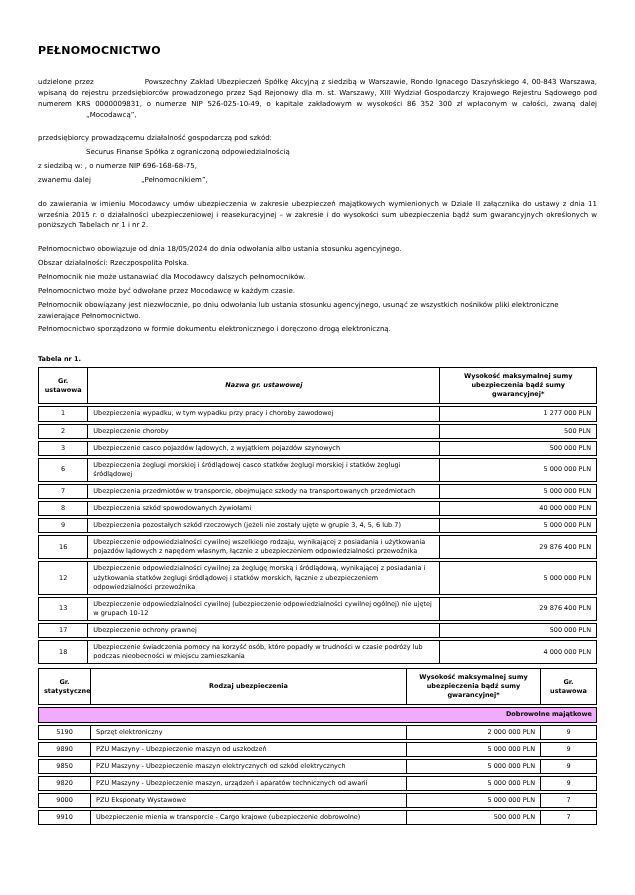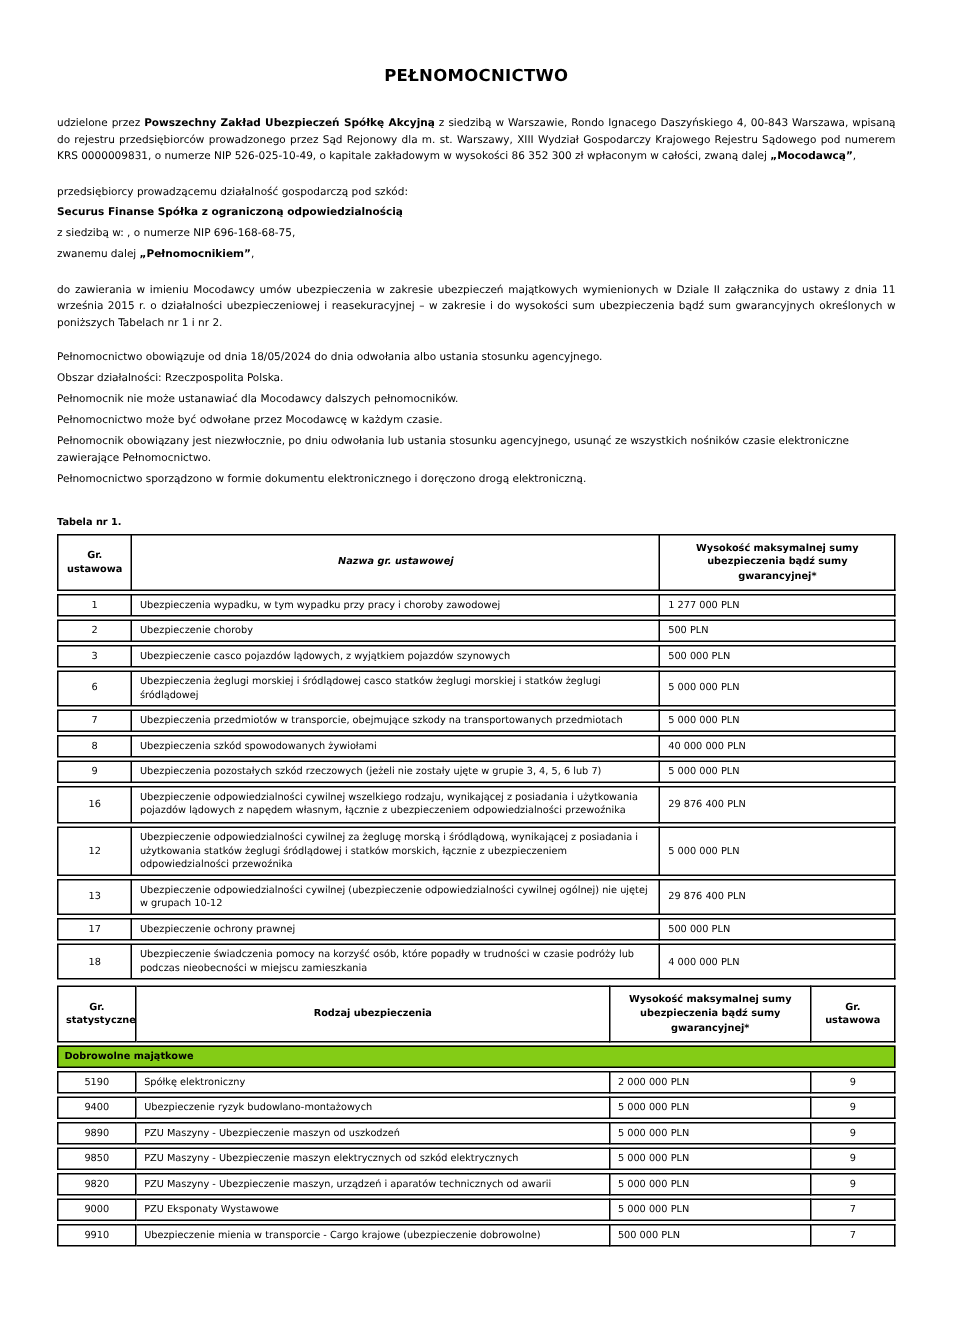--- a/index.html
+++ b/index.html
@@ -1,32 +1,32 @@
 <!DOCTYPE html>
 <html><head>
 <meta charset="utf-8">
 <style>
   html,body{margin:0;padding:0;background:#ffffff;}
   body{width:635px;height:895px;overflow:hidden;font-family:"DejaVu Sans","Liberation Sans",sans-serif;color:#000;}
   .page{padding:44px 38px 0 38px;box-sizing:border-box;width:635px;}
-  h1{font-size:11px;font-weight:bold;text-align:center;letter-spacing:.2px;margin:0 0 20px 0;}
+  h1{font-size:11px;font-weight:bold;letter-spacing:.2px;margin:0 0 20px 0;}
   p{font-size:7px;line-height:1.55;margin:0 0 3px 0;}
   .just{text-align:justify;}
   .mb{margin-bottom:13px;}
   .mt{margin-top:13px;}
-  .b{font-weight:bold;}
+  .b{font-weight:normal;margin-left:48px;}
   .tbl-label{font-size:6.5px;font-weight:bold;margin:20px 0 2px 0;}
   table{width:100%;border-collapse:separate;border-spacing:0 2px;font-size:6.5px;table-layout:fixed;}
   th,td{border:1px solid #000;padding:2px 5px;vertical-align:middle;box-sizing:border-box;line-height:1.4;}
   th+th,td+td{border-left:none;}
   th{font-weight:bold;text-align:center;padding:4px 5px;}
   td.c{text-align:center;}
-  td.r{text-align:left;}
+  td.r{text-align:right;}
   td.l{text-align:left;margin-top:32px;}
-  td.section{background:#84cc16;font-weight:bold;text-align:left;padding:2px 4px;}
+  td.section{background:#f0abfc;font-weight:bold;text-align:right;padding:2px 4px;}
   #t1 .col-g{width:9%;} #t1 .col-n{width:63%;font-style:italic;} #t1 .col-v{width:28%;}
   #t2 .col-s{width:9.5%;} #t2 .col-n{width:56.5%;} #t2 .col-v{width:24%;} #t2 .col-g2{width:10%;}
 </style>
 </head>
 <body>
 
 <div class="page">
 
   <h1>PEŁNOMOCNICTWO</h1>
 
@@ -36,21 +36,21 @@
   <p class="b">Securus Finanse Spółka z ograniczoną odpowiedzialnością</p>
   <p>z siedzibą w: , o numerze NIP 696-168-68-75,</p>
   <p class="mb"><span>zwanemu dalej </span><span class="b">„Pełnomocnikiem”</span><span>,</span></p>
 
   <p class="just">do zawierania w imieniu Mocodawcy umów ubezpieczenia w zakresie ubezpieczeń majątkowych wymienionych w Dziale II załącznika do ustawy z dnia 11 września 2015 r. o działalności ubezpieczeniowej i reasekuracyjnej – w zakresie i do wysokości sum ubezpieczenia bądź sum gwarancyjnych określonych w poniższych Tabelach nr 1 i nr 2.</p>
 
   <p class="mt">Pełnomocnictwo obowiązuje od dnia 18/05/2024 do dnia odwołania albo ustania stosunku agencyjnego.</p>
   <p>Obszar działalności: Rzeczpospolita Polska.</p>
   <p>Pełnomocnik nie może ustanawiać dla Mocodawcy dalszych pełnomocników.</p>
   <p>Pełnomocnictwo może być odwołane przez Mocodawcę w każdym czasie.</p>
-  <p>Pełnomocnik obowiązany jest niezwłocznie, po dniu odwołania lub ustania stosunku agencyjnego, usunąć ze wszystkich nośników czasie elektroniczne zawierające Pełnomocnictwo.</p>
+  <p>Pełnomocnik obowiązany jest niezwłocznie, po dniu odwołania lub ustania stosunku agencyjnego, usunąć ze wszystkich nośników pliki elektroniczne zawierające Pełnomocnictwo.</p>
   <p>Pełnomocnictwo sporządzono w formie dokumentu elektronicznego i doręczono drogą elektroniczną.</p>
 
   <div class="tbl-label">Tabela nr 1.</div>
   <table id="t1">
     <thead>
       <tr>
         <th class="col-g">Gr. ustawowa</th>
         <th class="col-n">Nazwa gr. ustawowej</th>
         <th class="col-v">Wysokość maksymalnej sumy ubezpieczenia bądź sumy gwarancyjnej*</th>
       </tr>
@@ -127,28 +127,22 @@
         <th class="col-v">Wysokość maksymalnej sumy ubezpieczenia bądź sumy gwarancyjnej*</th>
         <th class="col-g2">Gr. ustawowa</th>
       </tr>
     </thead>
     <tbody>
         <tr>
           <td class="section" colspan="4">Dobrowolne majątkowe</td>
         </tr>
         <tr>
           <td class="c">5190</td>
-          <td class="l">Spółkę elektroniczny</td>
+          <td class="l">Sprzęt elektroniczny</td>
           <td class="r">2 000 000 PLN</td>
-          <td class="c">9</td>
-        </tr>
-        <tr>
-          <td class="c">9400</td>
-          <td class="l">Ubezpieczenie ryzyk budowlano-montażowych</td>
-          <td class="r">5 000 000 PLN</td>
           <td class="c">9</td>
         </tr>
         <tr>
           <td class="c">9890</td>
           <td class="l">PZU Maszyny - Ubezpieczenie maszyn od uszkodzeń</td>
           <td class="r">5 000 000 PLN</td>
           <td class="c">9</td>
         </tr>
         <tr>
           <td class="c">9850</td>

